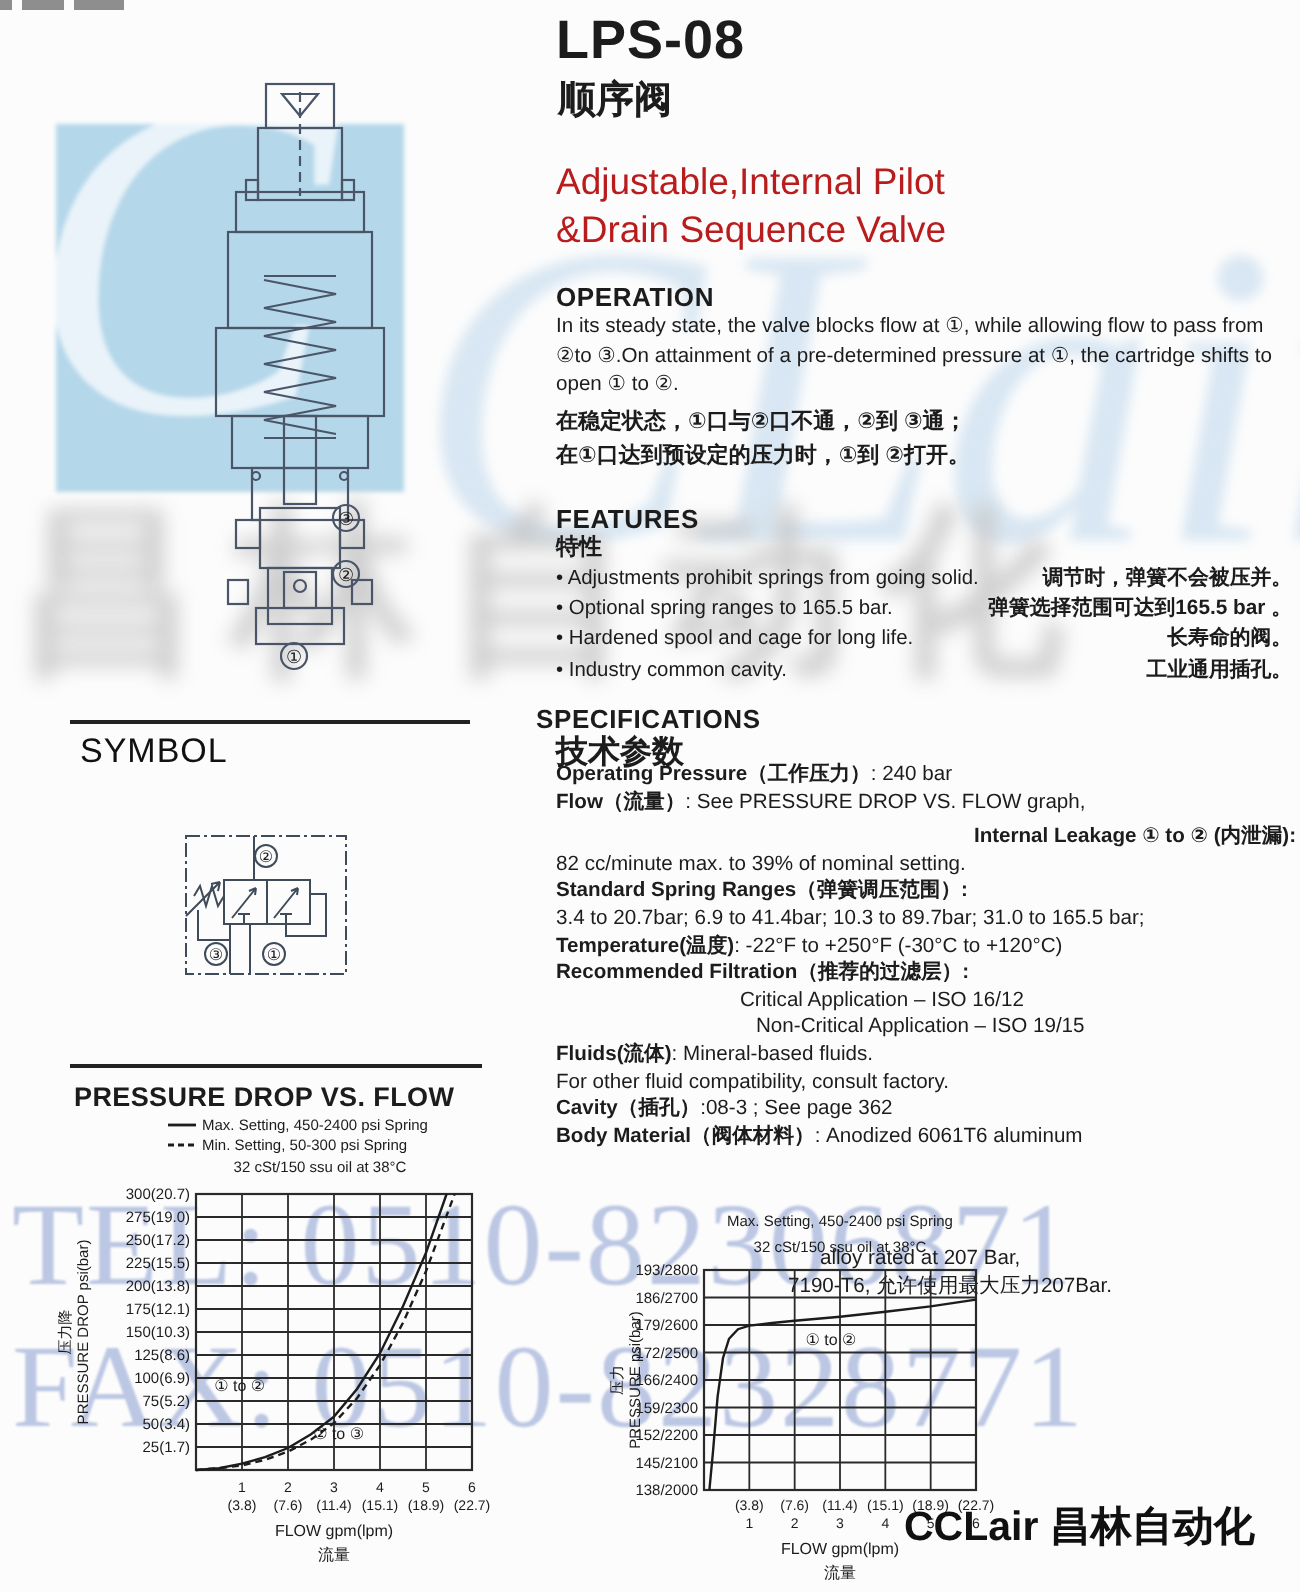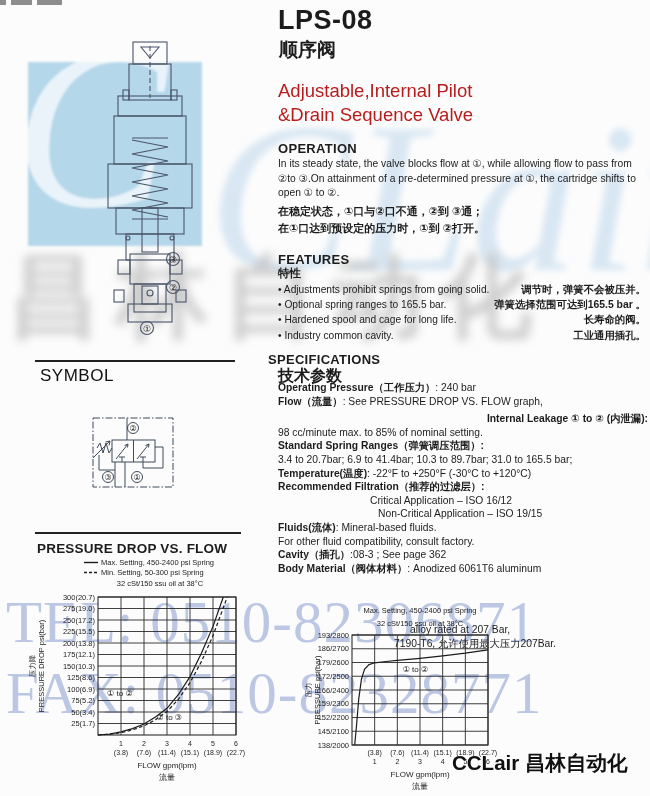--- a/index.html
+++ b/index.html
@@ -165,21 +165,21 @@
         <div class="zh">工业通用插孔。</div>
       </div>
     </div>
 
   <div class="abs z1 h1" id="spec-title">SPECIFICATIONS</div>
   <div class="abs z1" id="spec-zh">技术参数</div>
   <div class="abs z1" id="spec-list">
       <div class="spec-row"><span class="b">Operating Pressure（工作压力）</span><span>: 240 bar</span></div>
       <div class="spec-row"><span class="b">Flow（流量）</span><span>: See PRESSURE DROP VS. FLOW graph,</span></div>
       <div class="spec-row" style="margin-top: 4px; text-align: right;"><span class="b">Internal Leakage ① to ② (内泄漏):</span></div>
-      <div class="spec-row"><span>98 cc/minute  max. to 85% of nominal setting.</span></div>
+      <div class="spec-row"><span>82 cc/minute  max. to 39% of nominal setting.</span></div>
       <div class="spec-row"><span class="b">Standard Spring Ranges（弹簧调压范围）:</span></div>
       <div class="spec-row"><span>3.4 to 20.7bar;  6.9 to 41.4bar;  10.3 to 89.7bar;  31.0 to 165.5 bar;</span></div>
       <div class="spec-row"><span class="b">Temperature(温度)</span><span>: -22°F to +250°F (-30°C to +120°C)</span></div>
       <div class="spec-row"><span class="b">Recommended Filtration（推荐的过滤层）:</span></div>
       <div class="spec-row" style="padding-left: 92px;"><span>Critical Application – ISO 16/12</span></div>
       <div class="spec-row" style="padding-left: 100px;"><span>Non-Critical Application – ISO 19/15</span></div>
       <div class="spec-row"><span class="b">Fluids(流体)</span><span>: Mineral-based fluids.</span></div>
       <div class="spec-row"><span>For other fluid compatibility, consult factory.</span></div>
       <div class="spec-row"><span class="b">Cavity（插孔）</span><span>:08-3 ; See page 362</span></div>
       <div class="spec-row"><span class="b">Body Material（阀体材料）</span><span>: Anodized 6061T6 aluminum</span></div>

